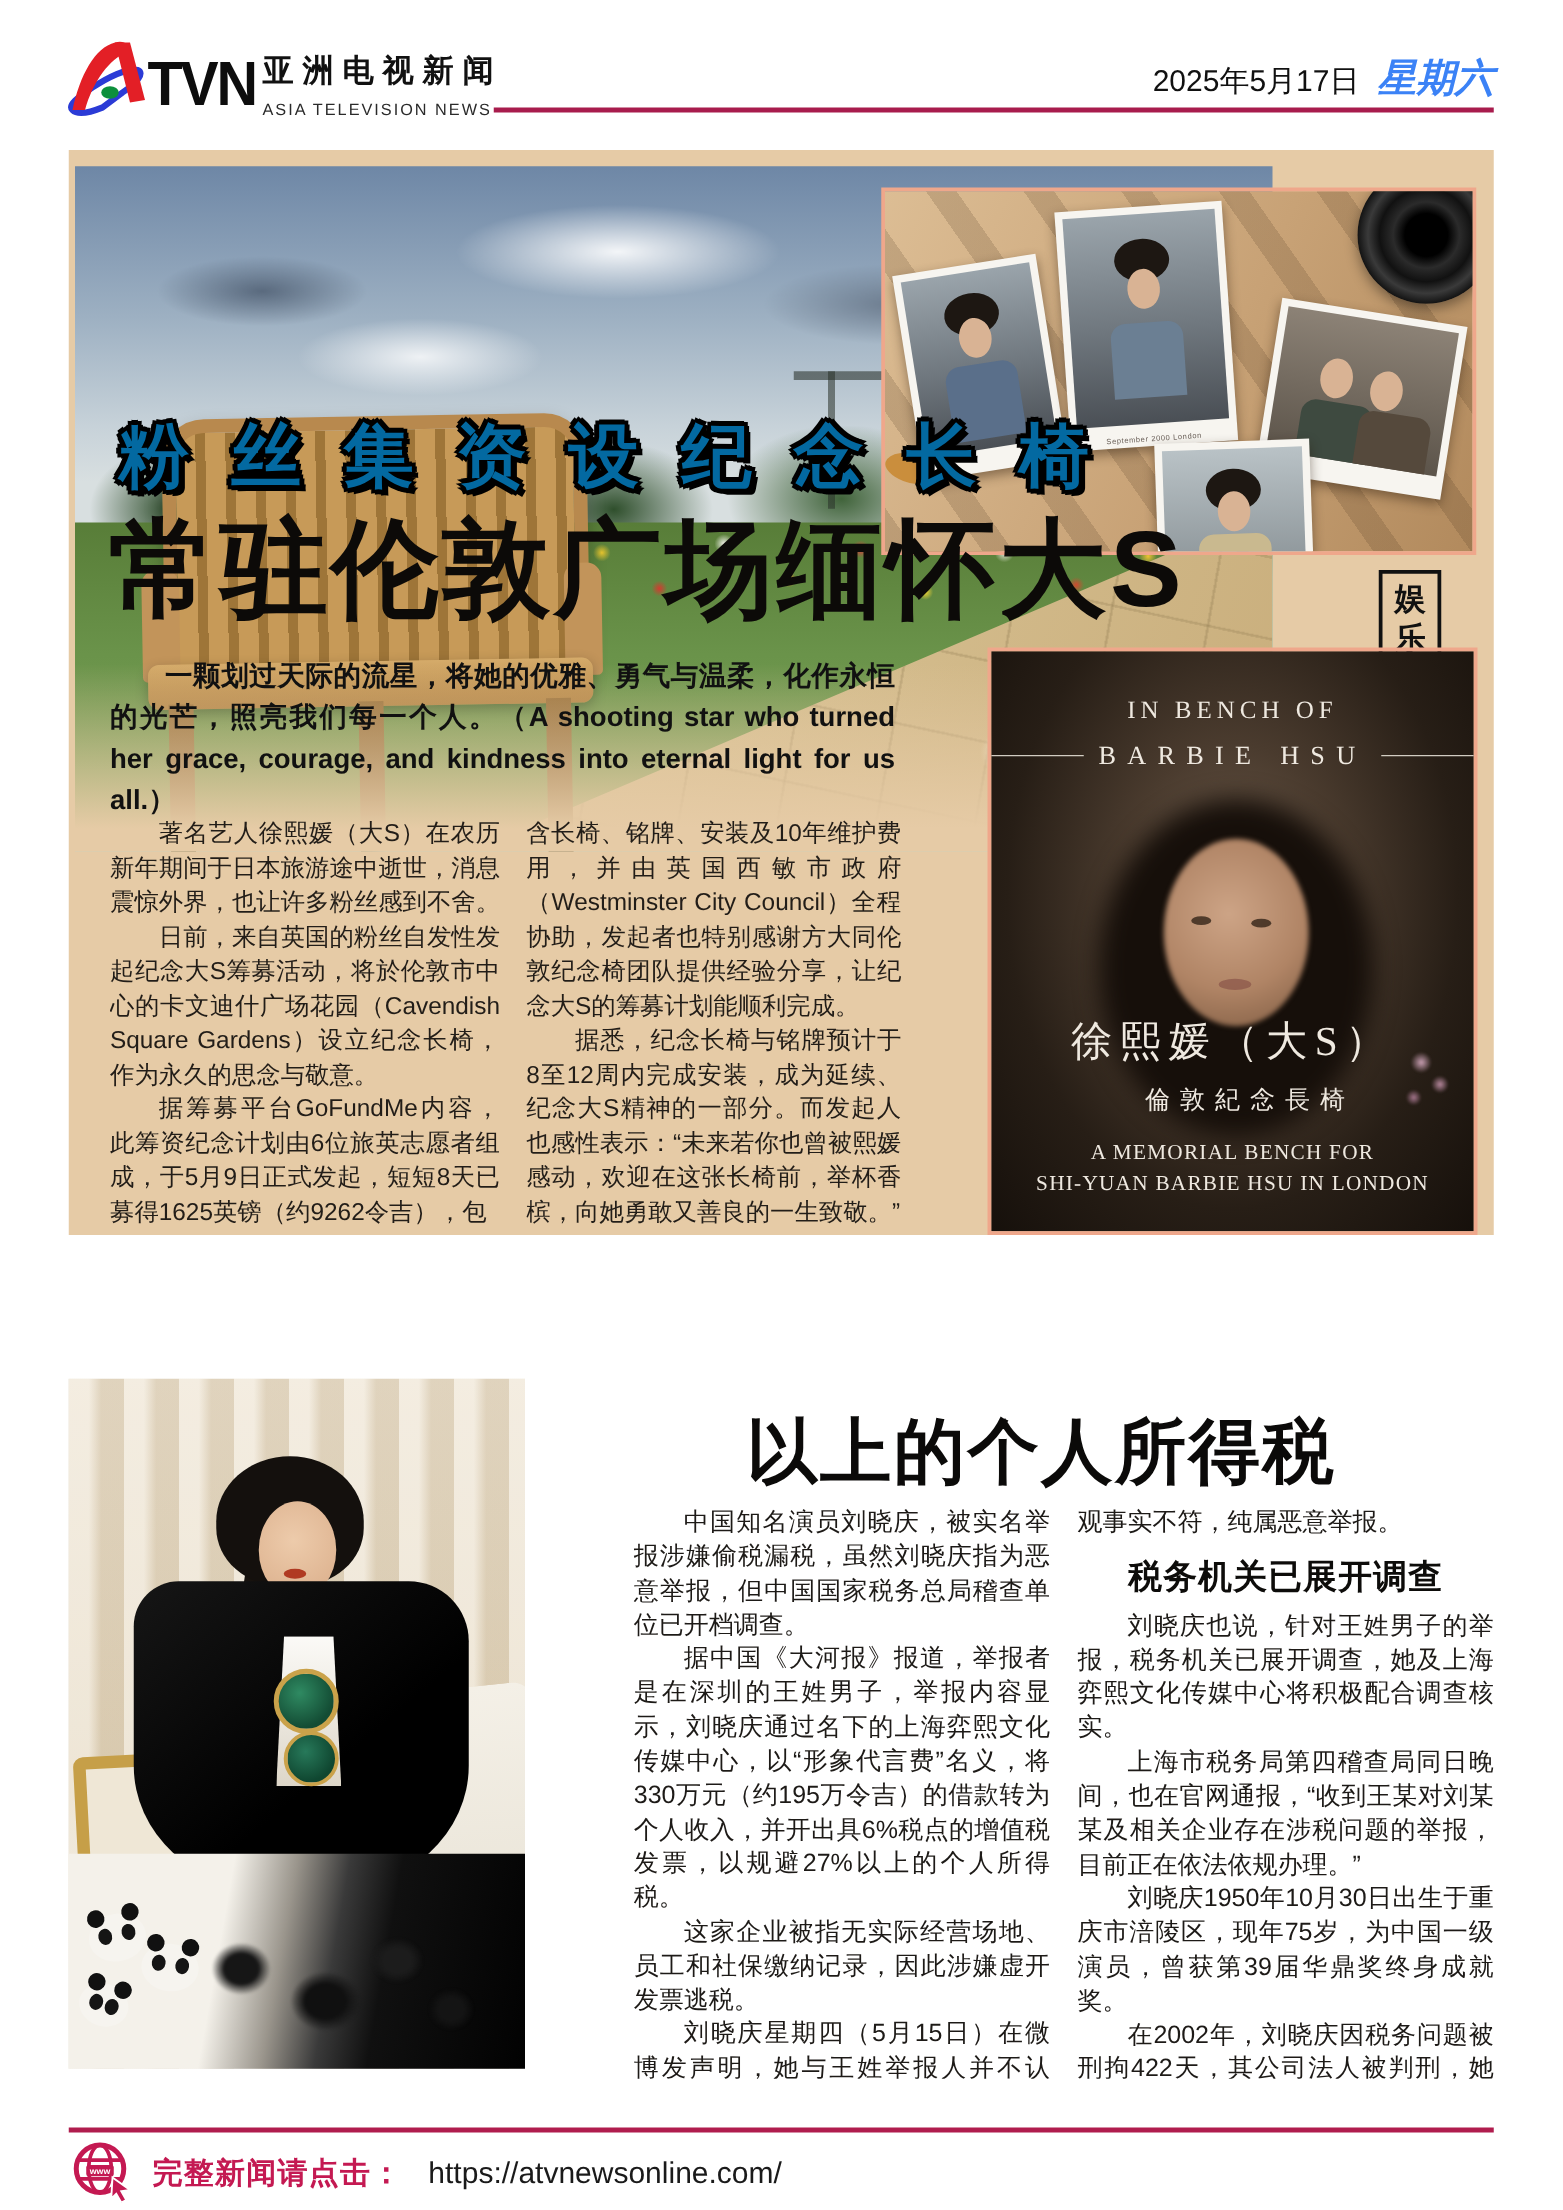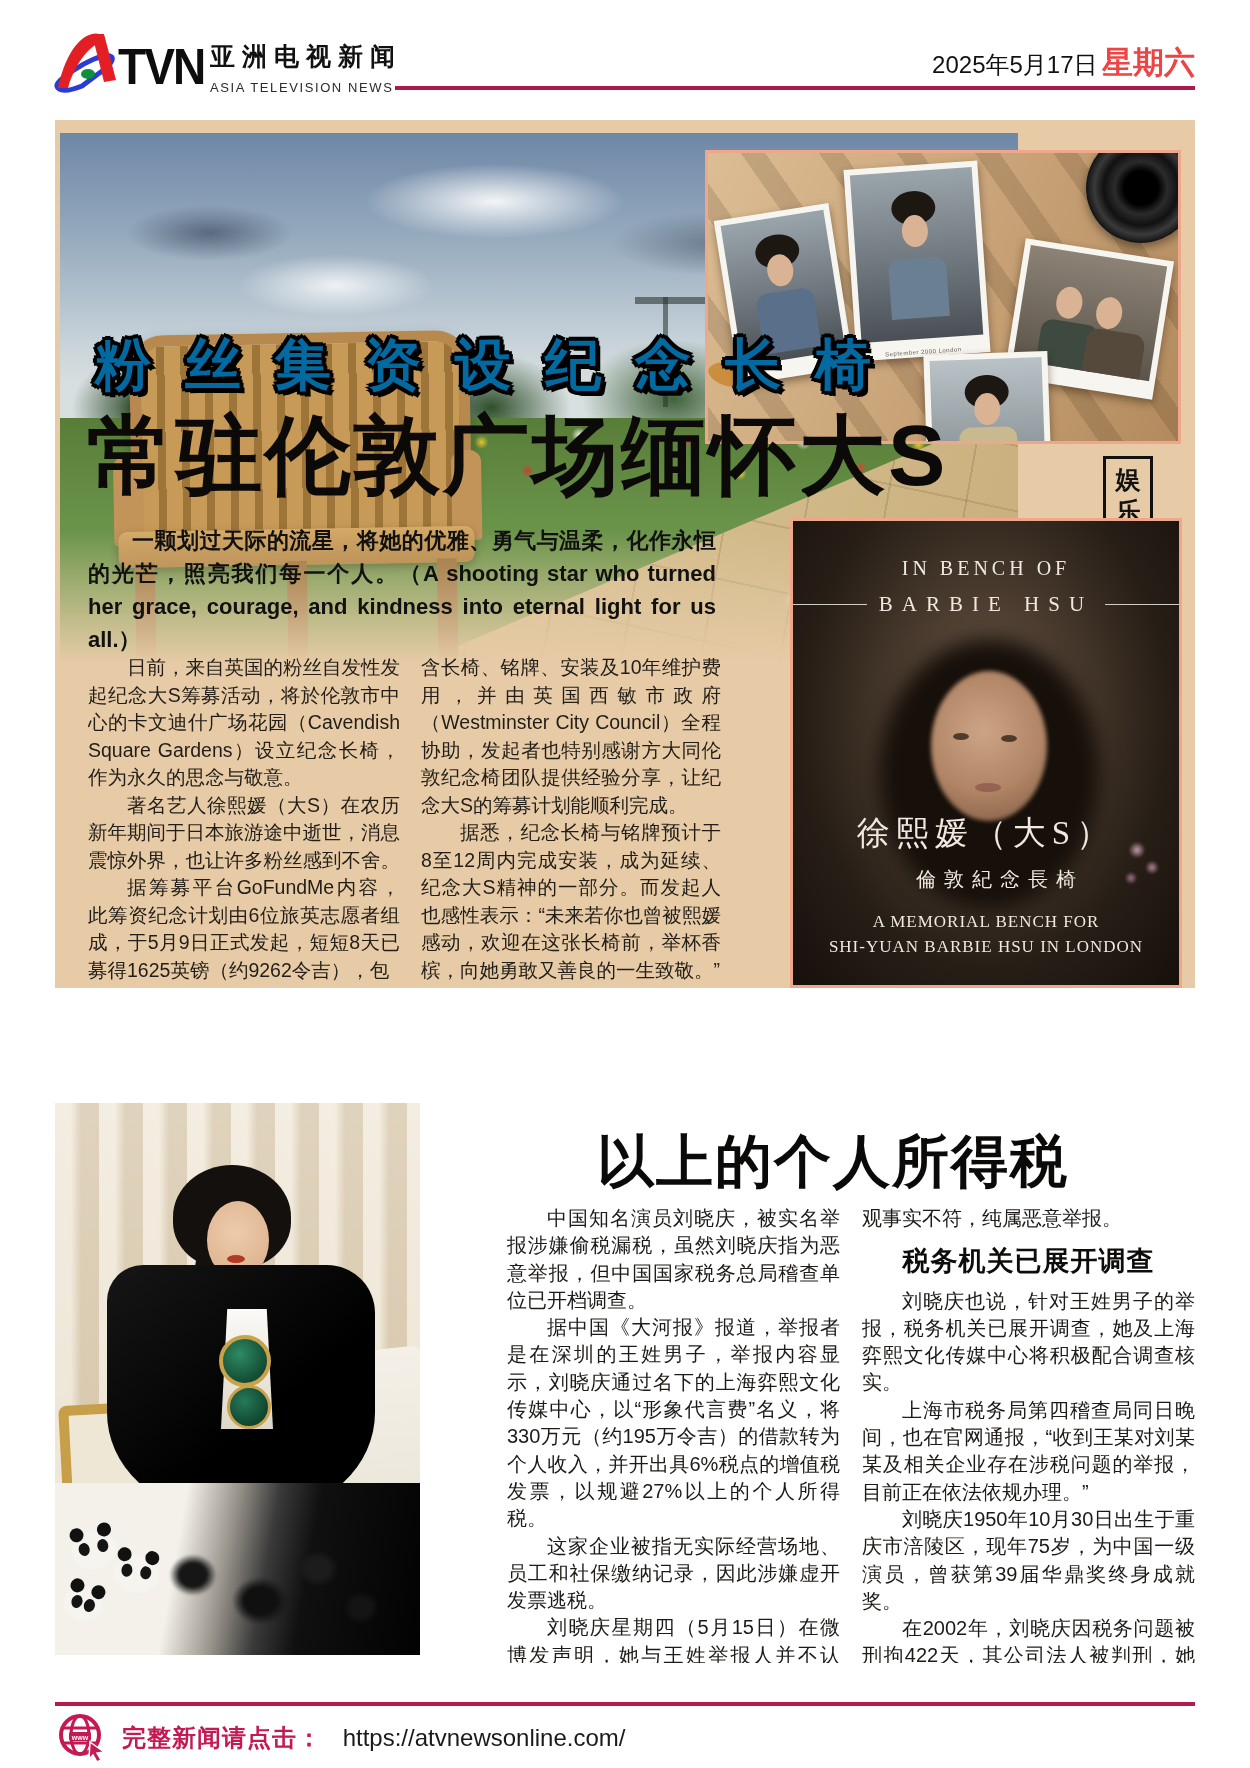--- a/index.html
+++ b/index.html
@@ -8,21 +8,21 @@
 
   
   .masthead{position:absolute;left:0;top:0;width:1250px;height:120px;background:#fff;}
   .logo-a{position:absolute;left:52px;top:30px;width:70px;height:68px;}
   .logo-tvn{position:absolute;left:118px;top:38px;font-size:50px;font-weight:900;letter-spacing:-2px;color:#0d0d0d;transform:scaleX(.92);transform-origin:left;}
   .brand{position:absolute;left:210px;top:40px;}
   .brand-cn{font-size:25px;font-weight:800;letter-spacing:7px;color:#111;}
   .brand-en{font-size:13px;letter-spacing:1.6px;color:#2a2a2a;margin-top:7px;}
   .dateline{position:absolute;right:55px;top:42px;white-space:nowrap;}
   .date-txt{font-size:24px;color:#111;}
-  .weekday-txt{font-size:31px;font-weight:900;color:#ef4444;}
+  .weekday-txt{font-size:31px;font-weight:900;color:#3b82f6;margin-left:10px;font-style:italic;}
   .head-rule{position:absolute;left:395px;top:86px;width:800px;height:4px;background:#a81c4d;}
 
   
   .a1{position:absolute;left:55px;top:120px;width:1140px;height:868px;background:#e6cba6;}
 
   
   .bench-photo{position:absolute;left:5px;top:13px;width:958px;height:548px;overflow:hidden;
     background:linear-gradient(#6e87a6 0%, #9db0c2 22%, #c7d2d9 38%, #d8dfe0 46%);}
   .clouds{position:absolute;left:-40px;top:0;width:110%;height:48%;
     background:
@@ -289,22 +289,22 @@
           <circle cx="8" cy="16" r="3.2" fill="#0d0d0d"></circle>
           <circle cx="24" cy="16" r="3.2" fill="#0d0d0d"></circle>
           <path d="M26 24 Q28 30 22 31 L30 31 L30 24 Z" fill="#fff"></path>
         </svg>
       </div>
     </div>
 
     <div class="lead">一颗划过天际的流星，将她的优雅、勇气与温柔，化作永恒的光芒，照亮我们每一个人。（A shooting star who turned her grace, courage, and kindness into eternal light for us all.）</div>
 
     <div class="a1col c1">
+      <p>著名艺人徐熙媛（大S）在农历新年期间于日本旅游途中逝世，消息震惊外界，也让许多粉丝感到不舍。</p>
       <p>日前，来自英国的粉丝自发性发起纪念大S筹募活动，将於伦敦市中心的卡文迪什广场花园（Cavendish Square Gardens）设立纪念长椅，作为永久的思念与敬意。</p>
-      <p>著名艺人徐熙媛（大S）在农历新年期间于日本旅游途中逝世，消息震惊外界，也让许多粉丝感到不舍。</p>
       <p>据筹募平台GoFundMe内容，此筹资纪念计划由6位旅英志愿者组成，于5月9日正式发起，短短8天已募得1625英镑（约9262令吉），包</p>
     </div>
     <div class="a1col c2">
       <p class="noindent">含长椅、铭牌、安装及10年维护费用，并由英国西敏市政府（Westminster City Council）全程协助，发起者也特别感谢方大同伦敦纪念椅团队提供经验分享，让纪念大S的筹募计划能顺利完成。</p>
       <p>据悉，纪念长椅与铭牌预计于8至12周内完成安装，成为延续、纪念大S精神的一部分。而发起人也感性表示：“未来若你也曾被熙媛感动，欢迎在这张长椅前，举杯香槟，向她勇敢又善良的一生致敬。”</p>
     </div>
 
     <div class="memorial">
       <div class="mem-hair"></div>
       <div class="mem-face"></div>

